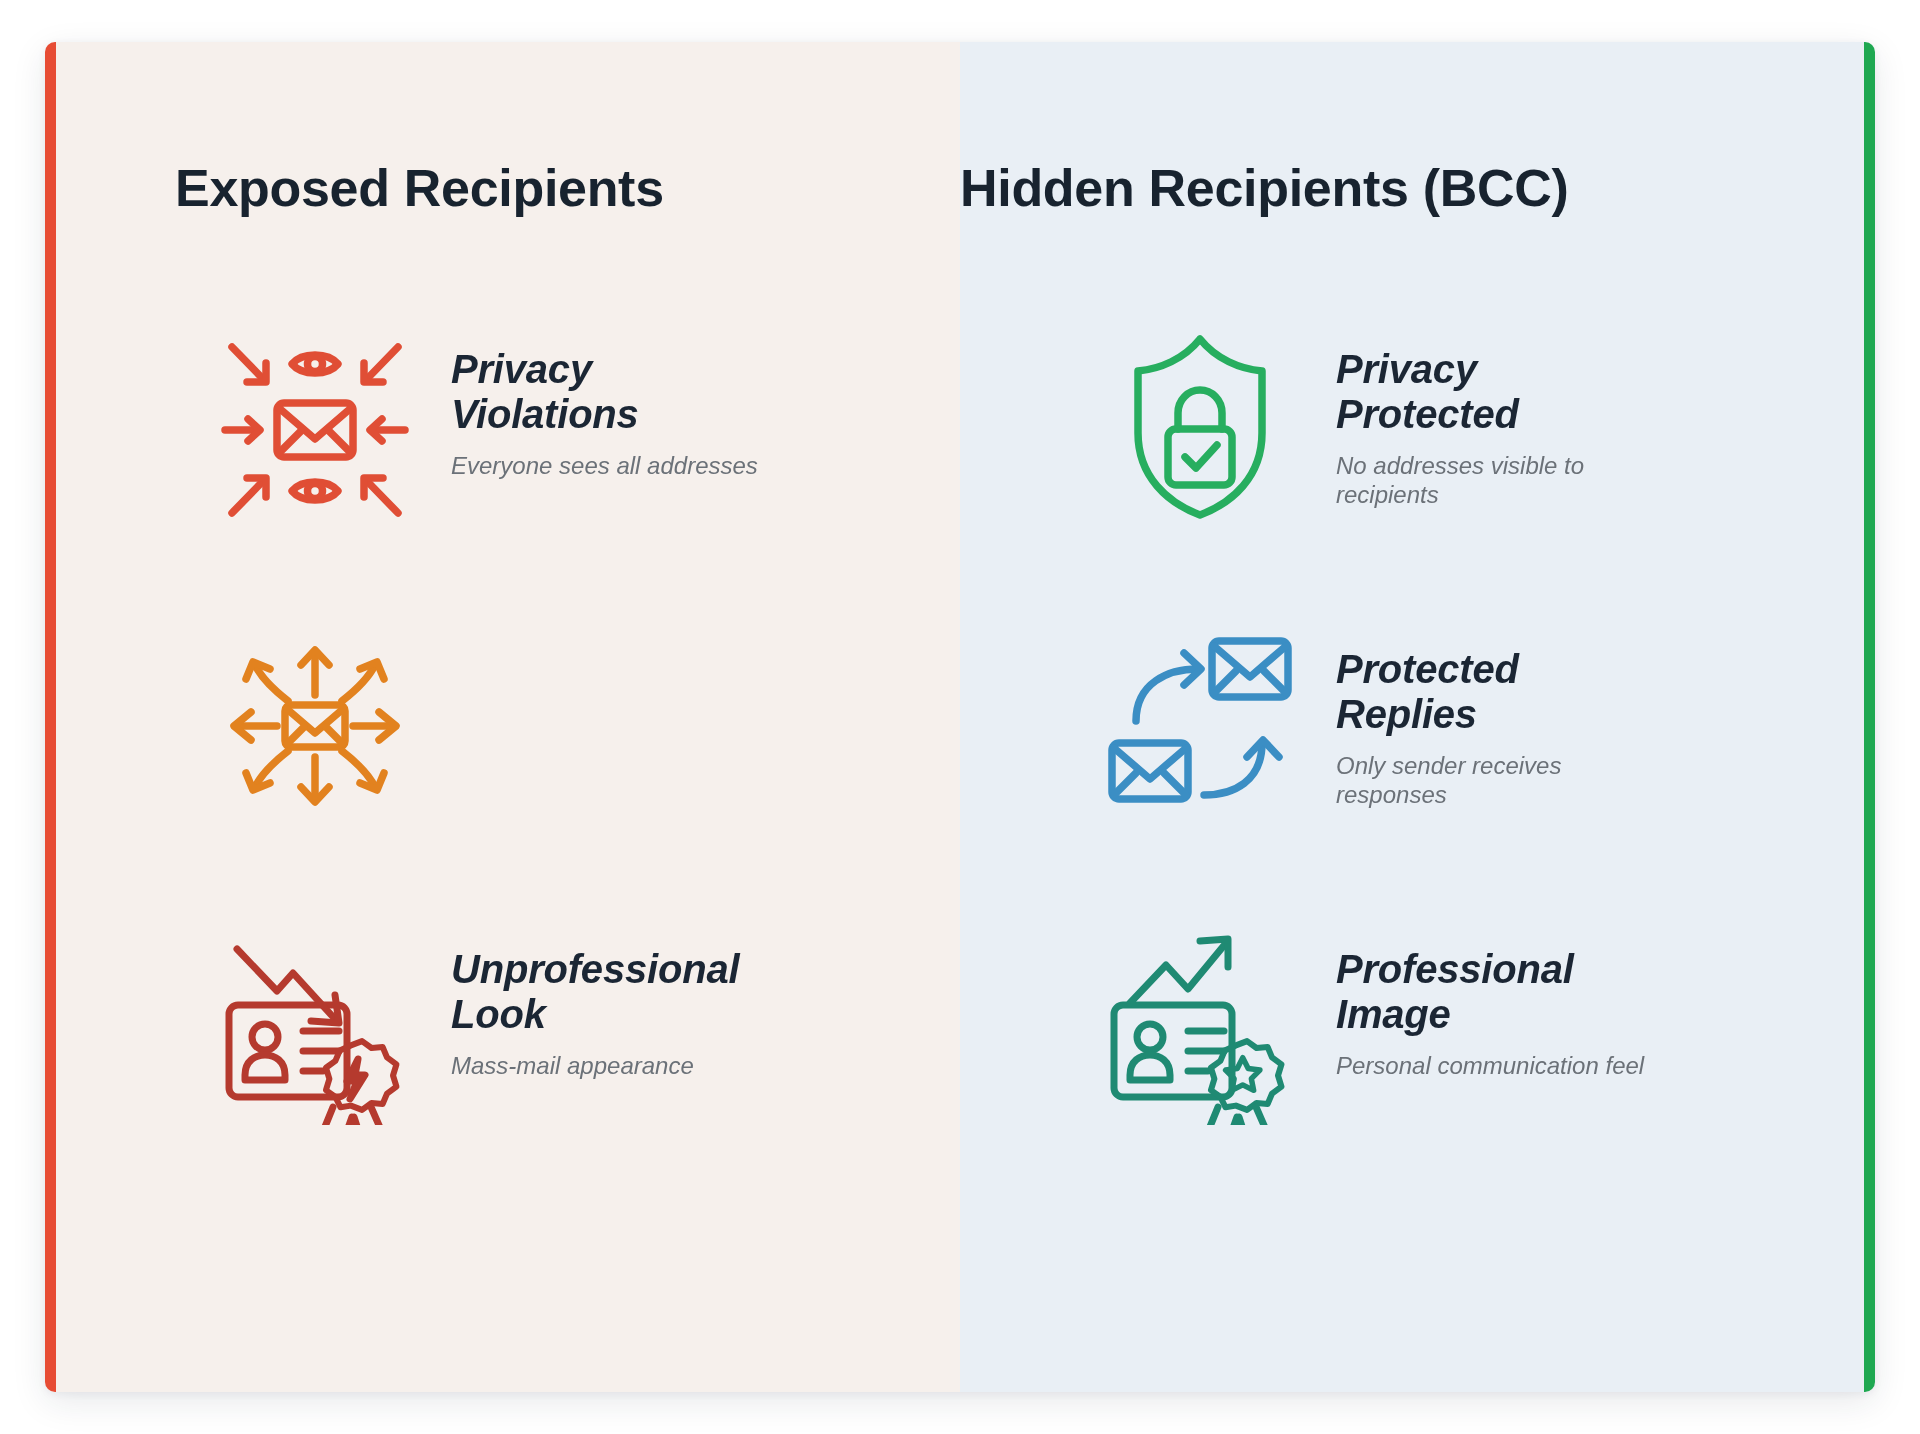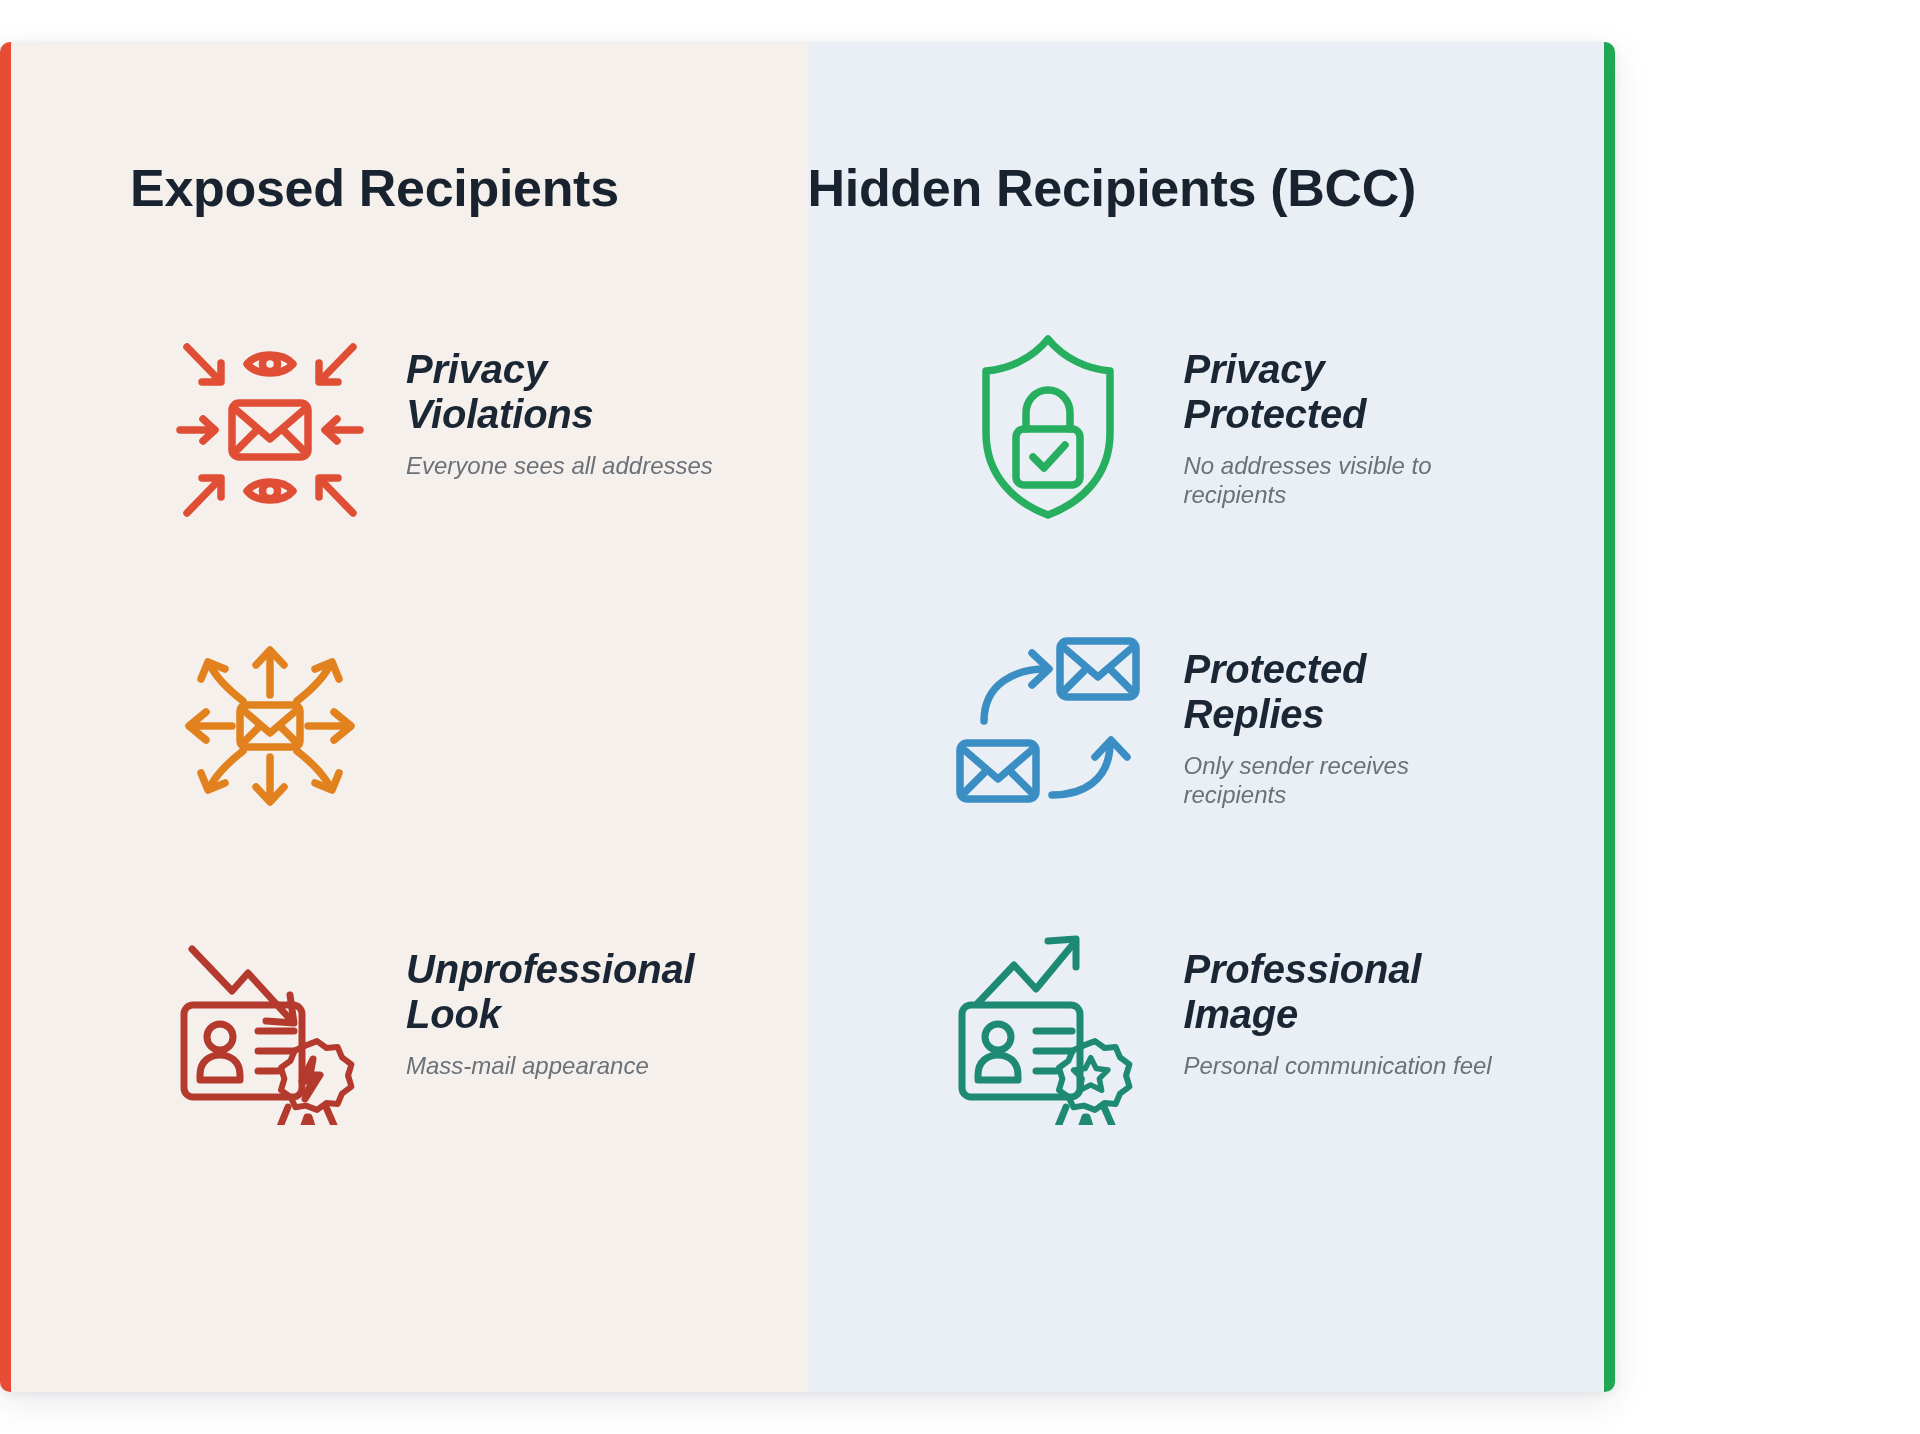--- a/index.html
+++ b/index.html
@@ -7,21 +7,21 @@
   html, body {
     width: 1920px;
     height: 1434px;
     background: #ffffff;
     font-family: "Liberation Sans", sans-serif;
     overflow: hidden;
   }
 
   .stage {
     position: relative;
-    width: 1615px;
+    width: 1920px;
     height: 1434px;
     background: #ffffff;
     display: flex;
     align-items: center;
     justify-content: center;
   }
 
   .comparison-card {
     position: relative;
     width: 1830px;
@@ -273,21 +273,21 @@
 
               <path d="M36 96 C36 58 68 44 98 44"></path>
               <path d="M84 28 L101 44 L84 60"></path>
 
               <path d="M104 170 C134 170 162 156 162 118"></path>
               <path d="M147 132 L163 115 L179 132"></path>
             </svg>
           </div>
           <div class="row-text">
             <div class="row-title">Protected Replies</div>
-            <div class="row-desc">Only sender receives recipients</div>
+            <div class="row-desc">Only sender receives responses</div>
           </div>
         </div>
 
         <div class="row">
           <div class="row-icon">
             <svg width="200" height="200" viewBox="0 0 200 200" fill="none" stroke="#1f8a73" stroke-width="7" stroke-linecap="round" stroke-linejoin="round">
 
               <rect x="14" y="80" width="118" height="92" rx="9"></rect>
               <circle cx="50" cy="112" r="13"></circle>
               <path d="M30 150 C30 136 40 130 50 130 C60 130 70 136 70 150 L70 155 L30 155 Z"></path>

